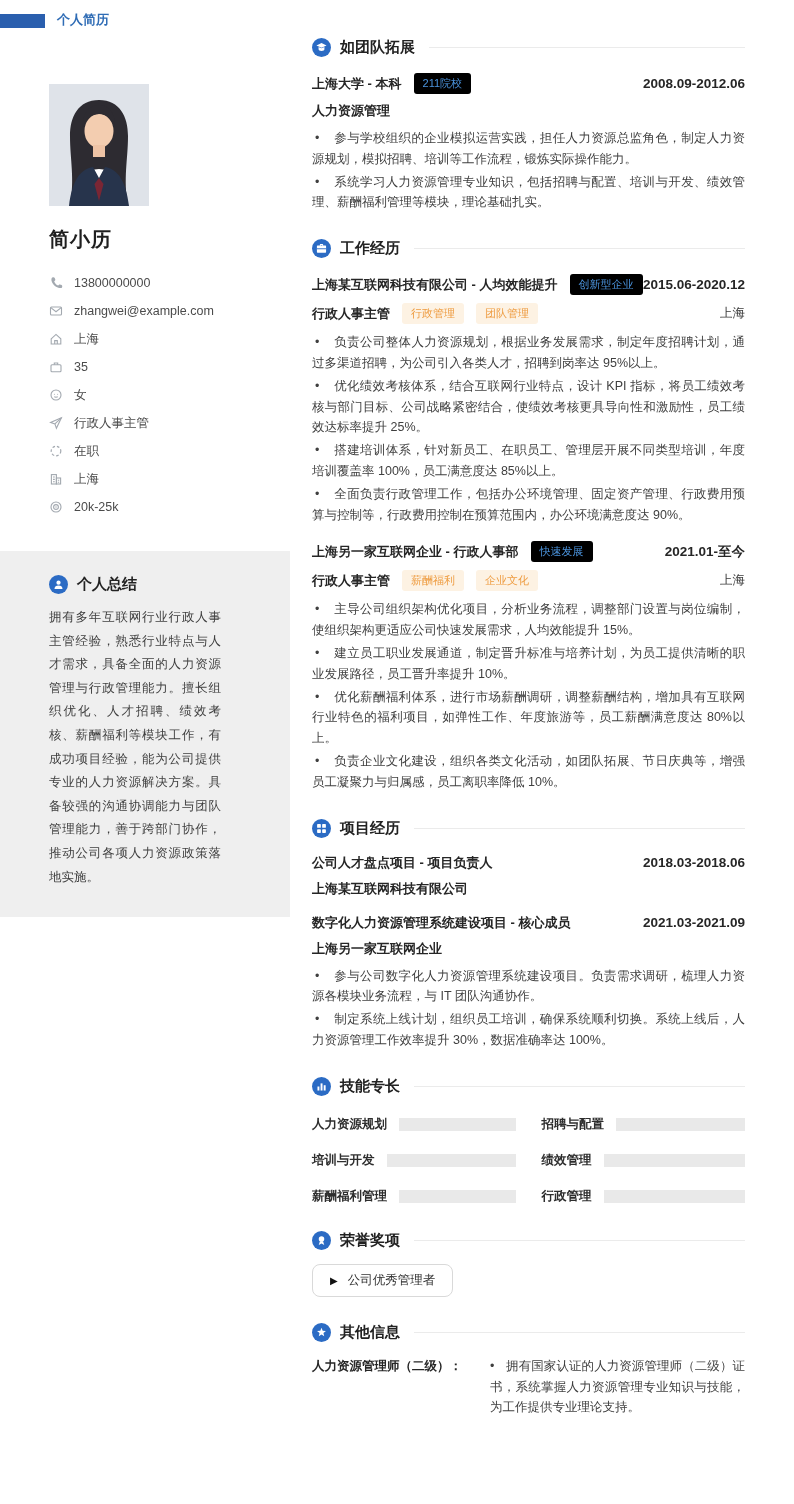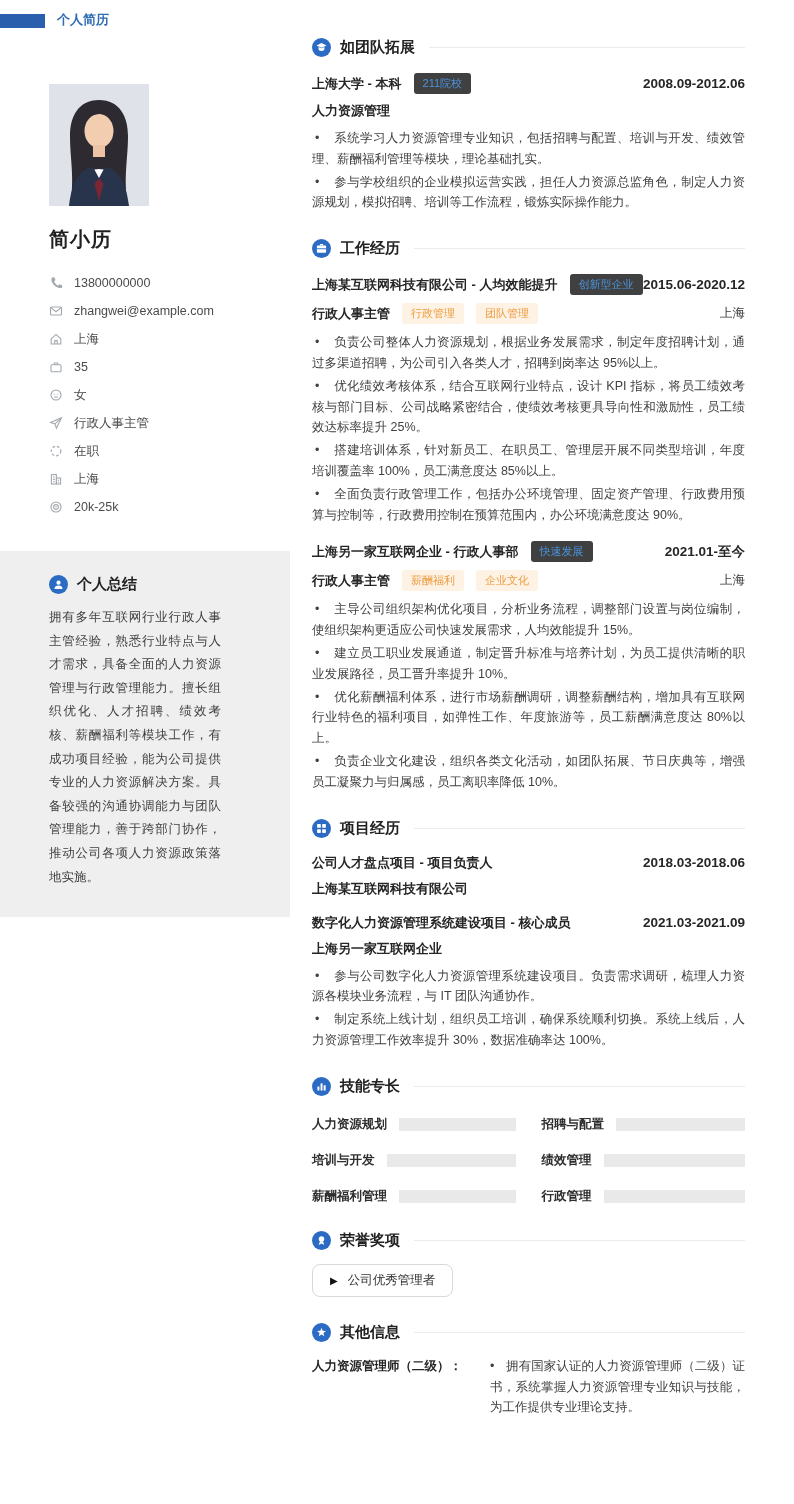--- a/index.html
+++ b/index.html
@@ -33,21 +33,21 @@
   .right{flex:1;padding:38px 49px 0 22px;box-sizing:border-box;}
   .section{margin-bottom:26px;}
   .section .sec-head{margin-bottom:16px;}
   .entry{margin-bottom:16px;}
   .entry:last-child{margin-bottom:0;}
   .erow{display:flex;align-items:center;font-size:13px;font-weight:bold;color:#262626;}
   .erow + .erow{margin-top:8px;}
   .date{margin-left:auto;font-size:13.5px;font-weight:bold;color:#262626;white-space:nowrap;}
   .loc{margin-left:auto;font-size:12.5px;font-weight:normal;color:#3a3a3a;}
   .tag{font-size:11px;font-weight:normal;border-radius:3px;padding:3px 9px;margin-left:12px;white-space:nowrap;}
-  .tag.blue{background:#404040;color:#4b94de;}
+  .tag.blue{background:#000000;color:#4b94de;}
   .tag.orange{background:#fdf2e3;color:#ee9c41;}
   .bullets{list-style:none;margin:8px 0 0;padding:0;font-size:12.5px;line-height:20.8px;color:#3f3f3f;}
   .bullets li{margin-bottom:2px;text-align:justify;}
   .bullets li::before{content:"•";display:inline-block;width:22px;padding-left:3px;box-sizing:border-box;color:#3f3f3f;}
   
   .skills-grid{display:grid;grid-template-columns:1fr 1fr;column-gap:26px;row-gap:19px;margin-top:20px;}
   .skill{display:flex;align-items:center;}
   .skill-label{font-size:12.5px;font-weight:bold;color:#2e2e2e;margin-right:12px;white-space:nowrap;}
   .skill-track{flex:1;height:13px;background:#e9e9e9;}
   .skill-fill{height:13px;background:#2d63ae;clip-path:polygon(0 0,100% 0,calc(100% - 7px) 100%,0 100%);}
@@ -204,22 +204,22 @@
         <article class="entry">
           <div class="erow">
             <span>上海大学 - 本科</span>
             <span class="tag blue">211院校</span>
             <span class="date">2008.09-2012.06</span>
           </div>
           <div class="erow">
             <span>人力资源管理</span>
           </div>
           <ul class="bullets">
+            <li>参与学校组织的企业模拟运营实践，担任人力资源总监角色，制定人力资源规划，模拟招聘、培训等工作流程，锻炼实际操作能力。</li>
             <li>系统学习人力资源管理专业知识，包括招聘与配置、培训与开发、绩效管理、薪酬福利管理等模块，理论基础扎实。</li>
-            <li>参与学校组织的企业模拟运营实践，担任人力资源总监角色，制定人力资源规划，模拟招聘、培训等工作流程，锻炼实际操作能力。</li>
           </ul>
         </article>
       </section>
 
       <section class="section">
         <div class="sec-head">
           <span class="sec-icon">
             <svg viewBox="0 0 12 12">
                 <path d="M4.2 2.8 V1.8 C4.2 1.4 4.5 1.2 4.8 1.2 H7.2 C7.5 1.2 7.8 1.4 7.8 1.8 V2.8 H10.3 C10.8 2.8 11 3.1 11 3.5 V9.8 C11 10.3 10.8 10.6 10.3 10.6 H1.7 C1.2 10.6 1 10.3 1 9.8 V3.5 C1 3.1 1.2 2.8 1.7 2.8 Z M5.1 2.8 H6.9 V2.1 H5.1 Z" fill="#fff"></path>
                 <rect x="1" y="5.8" width="10" height="1" fill="#2b6bc4"></rect>

